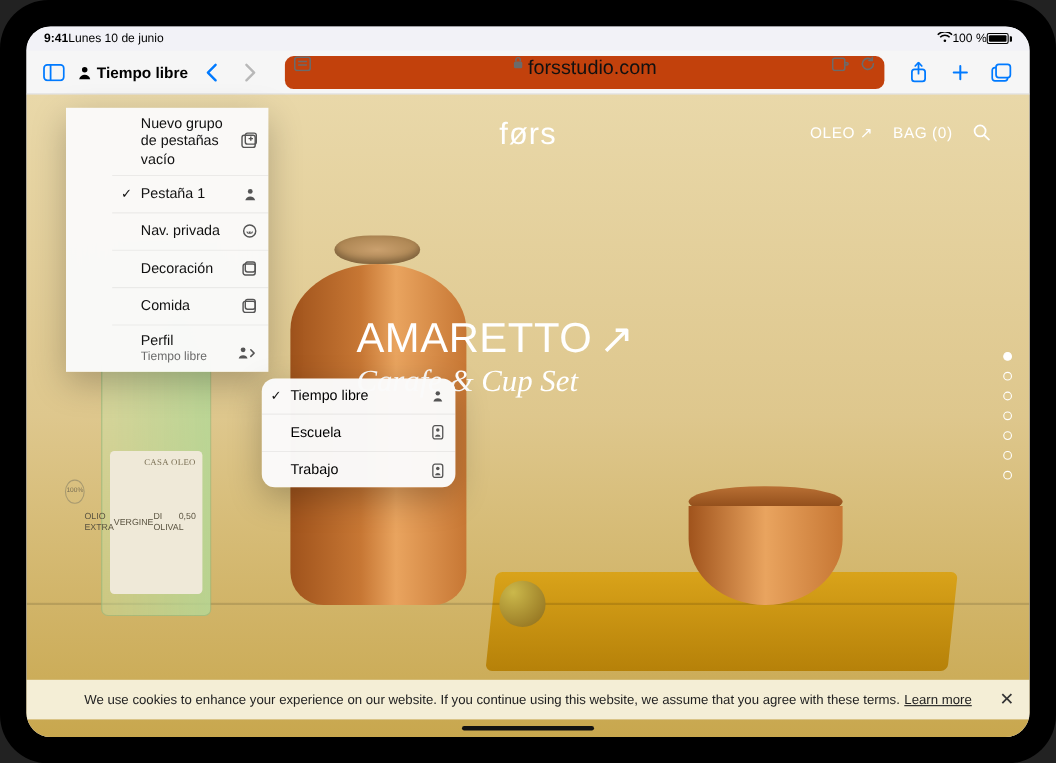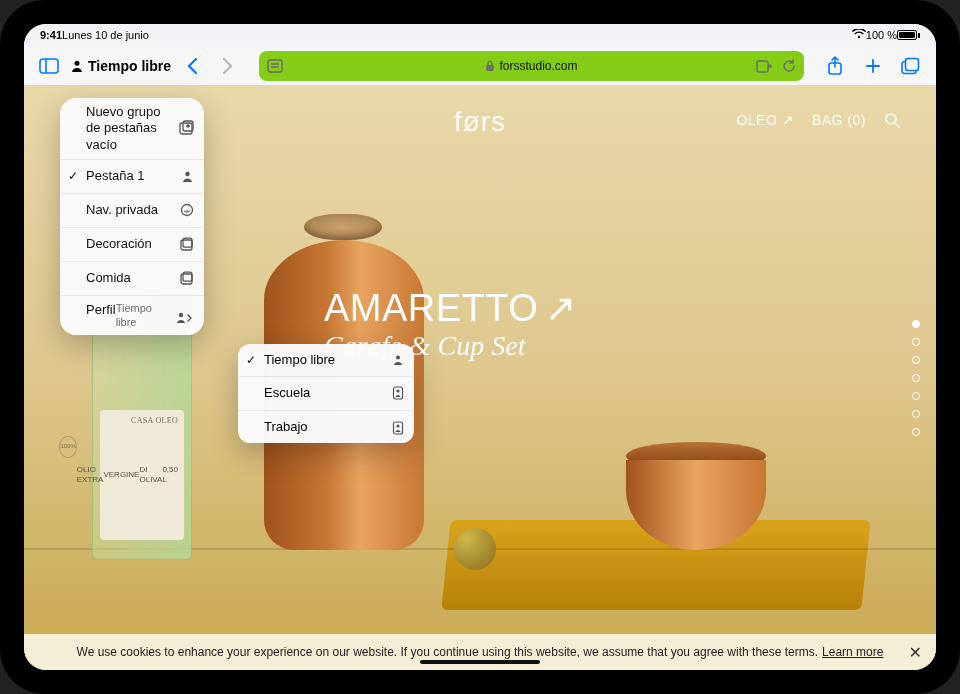--- a/index.html
+++ b/index.html
@@ -65,27 +65,26 @@
 }
 .tb-btn.disabled { color: #b8b8b8; }
 .profile-pill {
   display: flex; align-items: center; gap: 4px;
   font-size: 14px; font-weight: 600; color: #000;
 }
 .address-bar {
   flex: 1;
   height: 30px;
   margin: 0 10px;
-  background: #84cc16;
+  background: #c2410c;
   border-radius: 8px;
   display: flex;
-  align-items: center;
   justify-content: center;
   position: relative;
-  font-size: 12px;
+  font-size: 18px;
   color: #111;
 }
 .address-left-icons { position: absolute; left: 8px; display: flex; gap: 6px; color: #6b6b6b; }
 .address-right-icons { position: absolute; right: 8px; display: flex; gap: 10px; color: #6b6b6b; }
 .lock { font-size: 12px; color: #6b6b6b; margin-right: 4px; }
 .toolbar-right { display: flex; gap: 8px; }
 
 
 .content {
   position: relative;
@@ -120,28 +119,29 @@
 .logo{position:absolute;top:20px;left:50%;transform:translateX(-50%);color:#fff;font-size:28px;font-weight:400;letter-spacing:1px;}
 .site-nav{position:absolute;top:26px;right:36px;color:#fff;font-size:14px;letter-spacing:.5px;display:flex;gap:18px;align-items:center;}
 .dots{position:absolute;right:16px;top:50%;transform:translateY(-50%);display:flex;flex-direction:column;gap:10px;}
 .dot{width:8px;height:8px;border:1.5px solid #fff;border-radius:50%;}
 .dot.active{background:#fff;}
 
 
 .dropdown {
   position: absolute;
   left: 36px; top: 74px;
-  width: 144px;
+  width: 184px;
   background: rgba(250,250,250,.97);
   backdrop-filter: blur(20px);
-  border-radius: 16px;
+  border-radius: 0;
   box-shadow: 0 10px 30px rgba(0,0,0,.25);
   font-size: 13px;
   color: #111;
   overflow: hidden;
+  padding-left: 42px;
 }
 .dd-item {
   position: relative;
   padding: 8px 30px 8px 26px;
   display: flex;
   align-items: center;
   line-height: 1.25;
   min-height: 34px;
   border-bottom: 1px solid rgba(0,0,0,.06);
 }
@@ -159,21 +159,21 @@
   background: rgba(250,250,250,.98);
   border-radius: 12px;
   box-shadow: 0 10px 30px rgba(0,0,0,.25);
   font-size: 13px;
   overflow: hidden;
 }
 .submenu .dd-item { min-height: 32px; }
 
 
 .cookie-bar{
-  position:absolute;left:0;right:0;bottom:0;height:36px;
+  position:absolute;left:0;right:0;bottom:16px;height:36px;
   background:#f4eed6;color:#222;font-size:12px;
   display:flex;align-items:center;justify-content:center;gap:4px;padding:0 44px;
 }
 .cookie-bar .close{position:absolute;right:14px;font-size:16px;color:#333;}
 .learn-more { text-decoration: underline; }
 
 
 .home-ind{position:absolute;bottom:6px;left:50%;transform:translateX(-50%);width:120px;height:4px;border-radius:3px;background:#111;}
 
 svg { display:block; }
@@ -381,21 +381,21 @@
       </div>
       <div class="dd-item">
         <span>Comida</span>
         <span class="dd-icon-right">
           <svg width="15" height="15" viewBox="0 0 15 15">
               <rect x="2" y="3" width="11" height="10" rx="2" fill="none" stroke="#555" stroke-width="1.3"></rect>
               <rect x="4" y="1.2" width="9" height="9" rx="2" fill="none" stroke="#555" stroke-width="1.3"></rect>
             </svg>
         </span>
       </div>
-      <div class="dd-item two-line" style="flex-direction:row;align-items:flex-start;">
+      <div class="dd-item two-line" style="flex-direction:column;align-items:flex-start;">
         <span>Perfil</span>
         <span class="dd-sub">Tiempo libre</span>
         <span class="dd-icon-right" style="bottom:10px">
           <svg width="18" height="14" viewBox="0 0 18 14">
               <circle cx="5" cy="4" r="2.2" fill="#555"></circle>
               <path d="M1 12c.5-2 2-3 4-3s3.5 1 4 3" fill="#555"></path>
               <polyline points="12,4 15,7 12,10" fill="none" stroke="#555" stroke-width="1.4" stroke-linecap="round" stroke-linejoin="round"></polyline>
             </svg>
         </span>
       </div>

